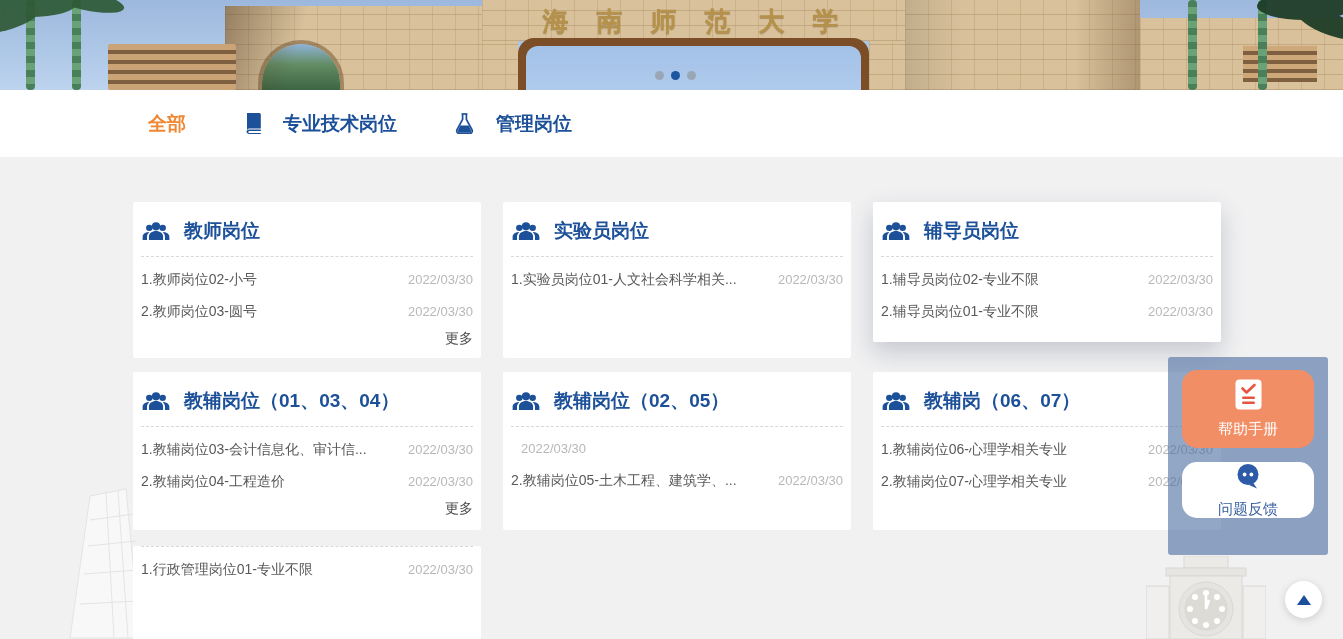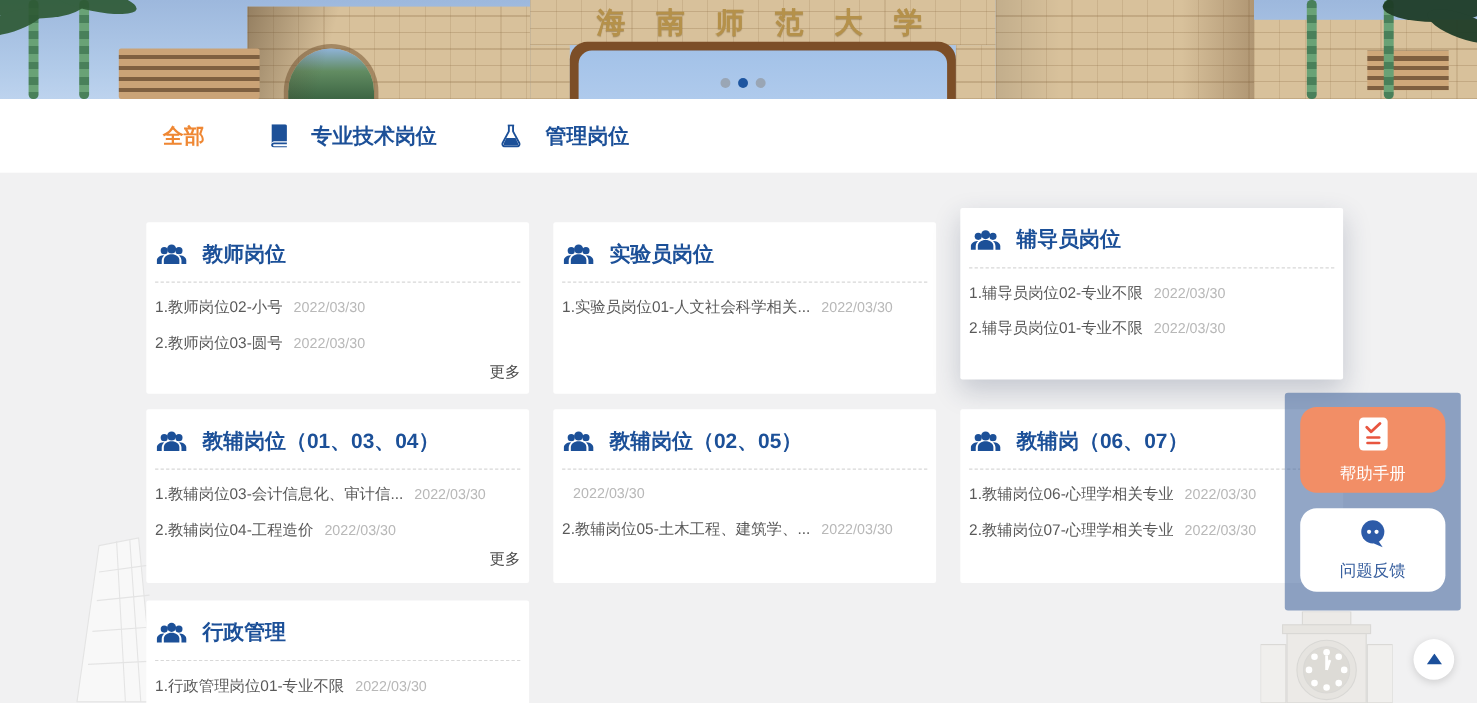--- a/index.html
+++ b/index.html
@@ -59,33 +59,33 @@
   .tab.active { color:#ef8733; }
   .tab .t-icon { display:flex; align-items:center; color:#1c5098; }
 
   
   .card { position:absolute; width:348px; background:#ffffff; padding:0 8px; border-radius:2px; }
   .card.elevated { box-shadow:0 10px 24px rgba(40,55,85,.22); }
   .card-head { height:54px; display:flex; align-items:center; gap:13px; padding-top:4px; }
   .card-head .u-icon { color:#1c5098; display:flex; }
   .card-title { font-size:19px; font-weight:bold; color:#1c5098; }
   .divider { border-top:1px dashed #d8d8d8; }
-  .card-item { display:flex; justify-content:flex-start; align-items:baseline; margin-top:13px;
+  .card-item { display:flex; justify-content:space-between; align-items:baseline; margin-top:13px;
     line-height:18px; cursor:pointer; }
   .item-text { font-size:14px; color:#595959; white-space:nowrap; overflow:hidden; }
   .item-date { font-size:13px; color:#b8b8b8; margin-left:10px; flex:none; }
   .more { text-align:right; margin-top:9px; font-size:14px; color:#4c4c4c; cursor:pointer; }
 
   
   .fwidget { position:absolute; left:1168px; top:357px; width:160px; height:198px;
     background:rgba(74,107,160,.6); border-radius:3px; z-index:30; }
   .w-btn { position:absolute; left:14px; width:132px; border-radius:15px; display:flex;
     flex-direction:column; align-items:center; justify-content:center; gap:7px; cursor:pointer; }
   .w-help { top:13px; height:78px; background:#f28e66; color:#ffffff; font-size:15px; }
-  .w-feedback { top:105px; height:76px; background:#ffffff; color:#39609f; font-size:15px; }
+  .w-feedback { top:105px; height:56px; background:#ffffff; color:#39609f; font-size:15px; }
 
   
   .backtop { position:absolute; left:1285px; top:581px; width:37px; height:37px; border-radius:50%;
     background:#ffffff; box-shadow:0 2px 8px rgba(0,0,0,.15); display:flex; align-items:center;
     justify-content:center; cursor:pointer; z-index:40; }
 
   
   .sketch { position:absolute; z-index:0; }
   .content-layer { position:absolute; inset:0; z-index:1; }
 </style>
@@ -229,21 +229,21 @@
       </span>
       <span class="card-title">实验员岗位</span>
     </div>
     <div class="divider"></div>
     <div class="card-item">
       <span class="item-text">1.实验员岗位01-人文社会科学相关...</span>
       <span class="item-date">2022/03/30</span>
     </div>
   </div>
 
-  <div class="card elevated" style="left:873px; top:189px; height:156px;">
+  <div class="card elevated" style="left:873px; top:202px; height:140px;">
     <div class="card-head">
       <span class="u-icon">
         <svg width="30" height="21" viewBox="0 0 30 22" fill="currentColor">
           <circle cx="8" cy="7.2" r="3.4"></circle>
             <circle cx="22" cy="7.2" r="3.4"></circle>
             <circle cx="15" cy="5.6" r="4.3"></circle>
           <path d="M15 10.6c-4.1 0-7.4 2.5-7.4 5.6V20h14.8v-3.8c0-3.1-3.3-5.6-7.4-5.6z"></path>
           <path d="M7.1 11.5C3.6 11.8 1 13.9 1 16.4V20h4.6v-3.4c0-1.9.9-3.6 2.4-4.9-.3 0-.6-.1-.9-.2z"></path>
           <path d="M22.9 11.5c3.5.3 6.1 2.4 6.1 4.9V20h-4.6v-3.4c0-1.9-.9-3.6-2.4-4.9.3 0 .6-.1.9-.2z"></path>
         </svg>
@@ -330,33 +330,20 @@
       <span class="item-text">1.教辅岗位06-心理学相关专业</span>
       <span class="item-date">2022/03/30</span>
     </div>
     <div class="card-item">
       <span class="item-text">2.教辅岗位07-心理学相关专业</span>
       <span class="item-date">2022/03/30</span>
     </div>
   </div>
 
   <div class="card" style="left:133px; top:546px; height:156px;">
-    <div class="card-head">
-      <span class="u-icon">
-        <svg width="30" height="21" viewBox="0 0 30 22" fill="currentColor">
-          <circle cx="8" cy="7.2" r="3.4"></circle>
-            <circle cx="22" cy="7.2" r="3.4"></circle>
-            <circle cx="15" cy="5.6" r="4.3"></circle>
-          <path d="M15 10.6c-4.1 0-7.4 2.5-7.4 5.6V20h14.8v-3.8c0-3.1-3.3-5.6-7.4-5.6z"></path>
-          <path d="M7.1 11.5C3.6 11.8 1 13.9 1 16.4V20h4.6v-3.4c0-1.9.9-3.6 2.4-4.9-.3 0-.6-.1-.9-.2z"></path>
-          <path d="M22.9 11.5c3.5.3 6.1 2.4 6.1 4.9V20h-4.6v-3.4c0-1.9-.9-3.6-2.4-4.9.3 0 .6-.1.9-.2z"></path>
-        </svg>
-      </span>
-      <span class="card-title">行政管理</span>
-    </div>
     <div class="divider"></div>
     <div class="card-item">
       <span class="item-text">1.行政管理岗位01-专业不限</span>
       <span class="item-date">2022/03/30</span>
     </div>
   </div>
 
   <div class="fwidget">
     <div class="w-btn w-help">
       <span>

